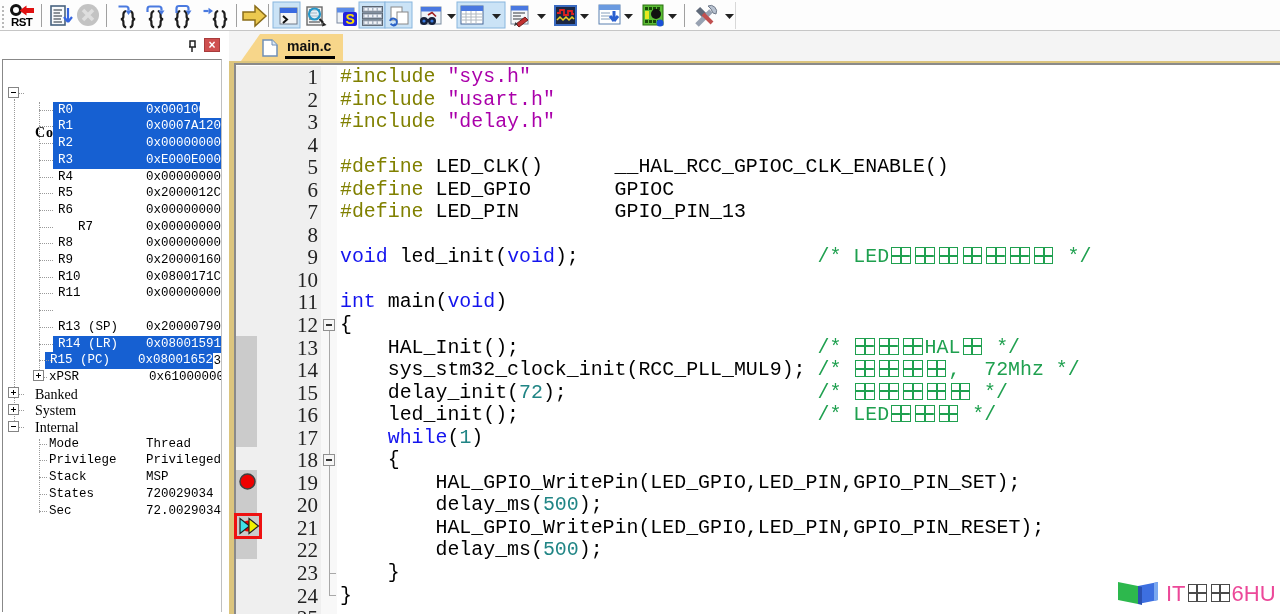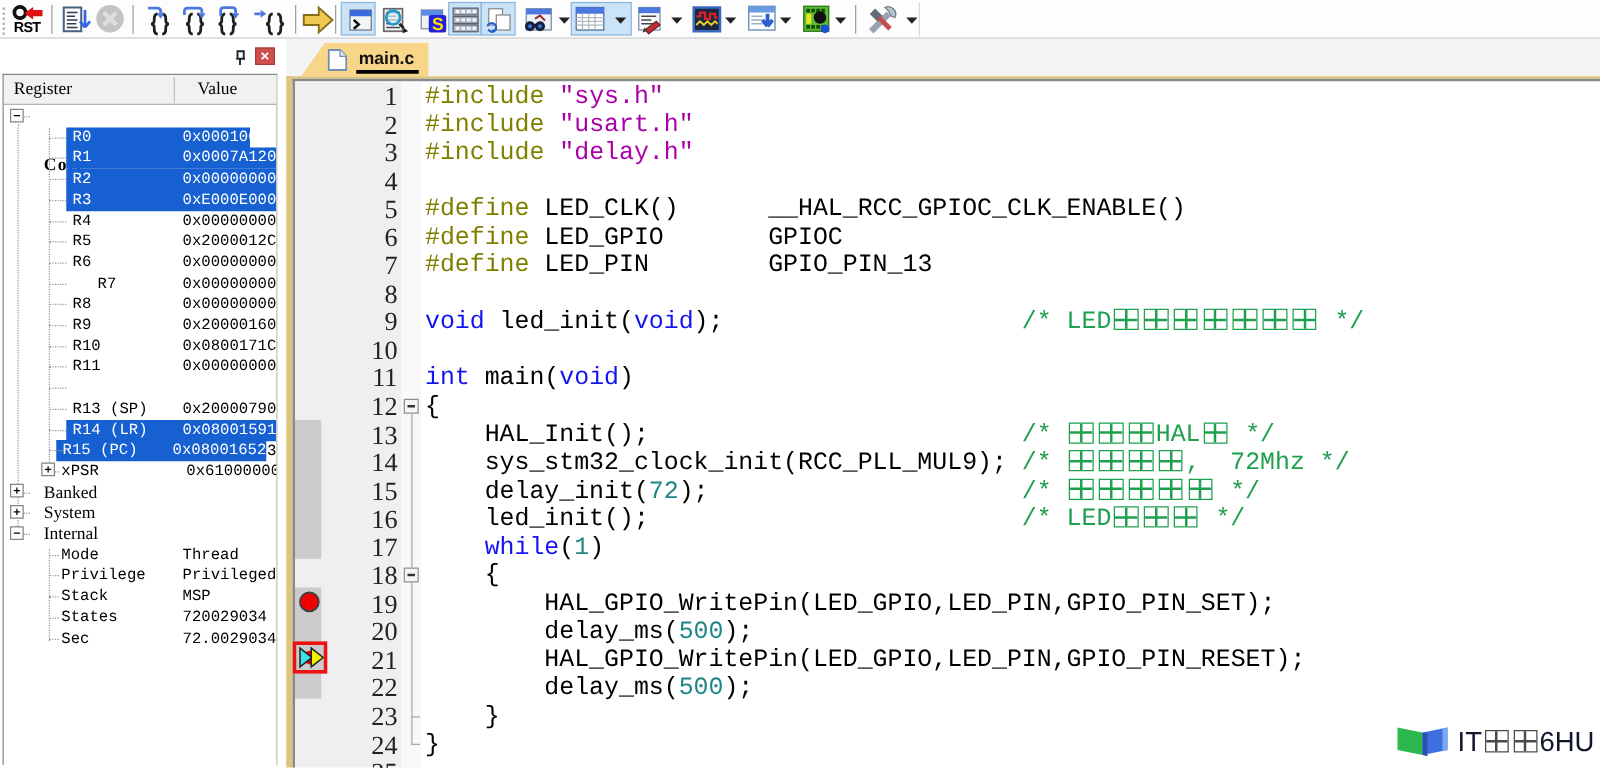--- a/index.html
+++ b/index.html
@@ -239,25 +239,20 @@
 <path d="M668 14 h9 l-4.5 5 z" fill="#222"></path>
 <path d="M725 14 h9 l-4.5 5 z" fill="#222"></path>
 <rect x="735" y="2" width="1" height="27" fill="#d8d8d8"></rect>
 </svg>
 <div id="regpanel">
   <svg class="abs" style="left:185px;top:8px;" width="14" height="14">
       <path d="M5 2 h5 v6 h-5 z M4 8 h7 M7 8 v5" stroke="#222" stroke-width="1.5" fill="none"></path>
     </svg>
   <div id="closebtn">×</div>
   <div id="regtable">
-    <div id="reghead">
-        <span class="h1">Register</span>
-        <span class="h2">Value</span>
-        <span class="dv"></span>
-      </div>
     <div class="row" style="top:25.0px;left:32px;font-weight:bold;letter-spacing:1px;margin-top:39px;">Core</div>
     <div class="row hl mono13" style="top:41.7px;left:50px;width:147px;"><span style="position:absolute;left:5px;">R0</span><span style="position:absolute;left:93px;">0x00010001</span></div>
     <div class="row hl mono13" style="top:58.4px;left:50px;width:168px;"><span style="position:absolute;left:5px;">R1</span><span style="position:absolute;left:93px;">0x0007A120</span></div>
     <div class="row hl mono13" style="top:75.1px;left:50px;width:168px;"><span style="position:absolute;left:5px;">R2</span><span style="position:absolute;left:93px;">0x00000000</span></div>
     <div class="row hl mono13" style="top:91.8px;left:50px;width:168px;"><span style="position:absolute;left:5px;">R3</span><span style="position:absolute;left:93px;">0xE000E000</span></div>
     <div class="row mono13" style="top:108.5px;left:50px;width:168px;"><span style="position:absolute;left:5px;">R4</span><span style="position:absolute;left:93px;">0x00000000</span></div>
     <div class="row mono13" style="top:125.2px;left:50px;width:168px;"><span style="position:absolute;left:5px;">R5</span><span style="position:absolute;left:93px;">0x2000012C</span></div>
     <div class="row mono13" style="top:141.9px;left:50px;width:168px;"><span style="position:absolute;left:5px;">R6</span><span style="position:absolute;left:93px;">0x00000000</span></div>
     <div class="row mono13" style="top:158.6px;left:50px;width:168px;"><span style="position:absolute;left:5px;margin-left:20px;">R7</span><span style="position:absolute;left:93px;">0x00000000</span></div>
     <div class="row mono13" style="top:175.3px;left:50px;width:168px;"><span style="position:absolute;left:5px;">R8</span><span style="position:absolute;left:93px;">0x00000000</span></div>
@@ -410,13 +405,13 @@
 <svg class="abs" style="left:262px;top:39px;" width="16" height="18">
 <path d="M1 1 h9 l5 5 v11 h-14 z" fill="#fff" stroke="#7090b8" stroke-width="1.5"></path>
 <path d="M10 1 v5 h5" fill="#dce8f4" stroke="#7090b8" stroke-width="1"></path>
 </svg>
 <svg class="abs" style="left:1116px;top:578px;" width="50" height="32">
 <path d="M2 4 L22 8 L22 26 L2 22 Z" fill="#2db84d"></path>
 <path d="M22 8 L42 4 L42 22 L22 26 Z" fill="#3d6fe0"></path>
 <path d="M22 8 L26 9 L26 27 L22 26 Z" fill="#2a50b0"></path>
 <path d="M38 5 L42 4 L42 22 L38 23 Z" fill="#7aa8f0"></path>
 </svg>
-<div class="abs" style="left:1166px;top:581px;font-size:22px;color:#0f172a;font-family:'Liberation Sans',sans-serif;">IT<span class="hzg"></span><span class="hzg"></span>6HU</div>
+<div class="abs" style="left:1166px;top:581px;font-size:22px;color:#ec4899;font-family:'Liberation Sans',sans-serif;">IT<span class="hzg"></span><span class="hzg"></span>6HU</div>
 
 </body></html>

